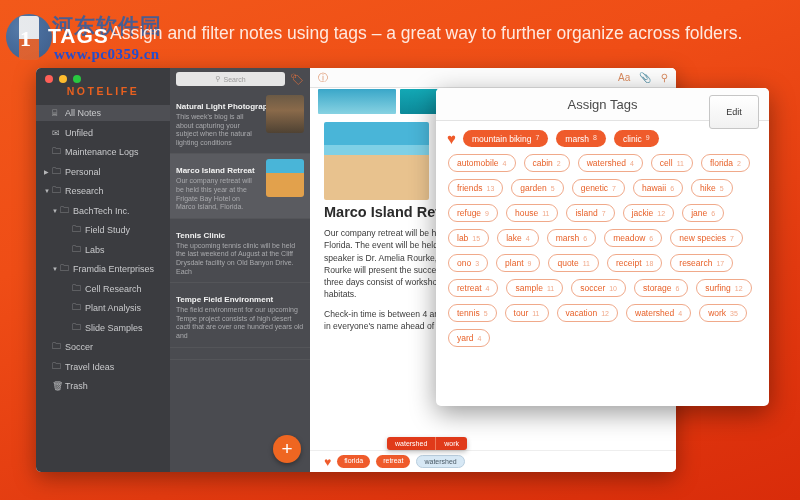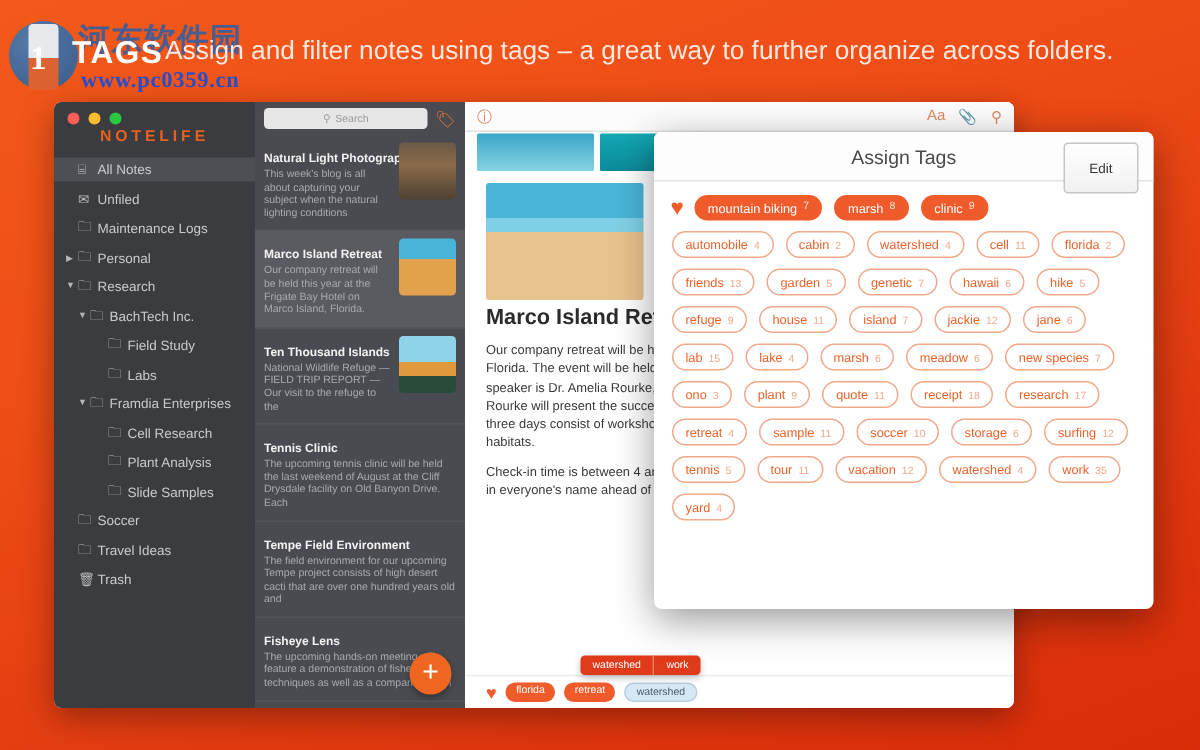--- a/index.html
+++ b/index.html
@@ -282,31 +282,24 @@
     <div id="note-rows">
         <div class="note-row">
           <span class="nr-text"><span class="nr-title">Natural Light Photography</span><div class="nr-snip">This week's blog is all about capturing your subject when the natural lighting conditions</div></span>
           <span class="nr-thumb th-forest"></span>
         </div>
         <div class="note-row sel">
           <span class="nr-text"><span class="nr-title">Marco Island Retreat</span><div class="nr-snip">Our company retreat will be held this year at the Frigate Bay Hotel on Marco Island, Florida.</div></span>
           <span class="nr-thumb th-star"></span>
         </div>
         <div class="note-row">
-          <span class="nr-text"><span class="nr-title">Ten Thousand Islands</span><div class="nr-snip">National Wildlife Refuge — FIELD TRIP REPORT — Our visit to the refuge to the</div></span>
-          <span class="nr-thumb th-isl"></span>
-        </div>
-        <div class="note-row">
           <span class="nr-text"><span class="nr-title">Tennis Clinic</span><div class="nr-snip">The upcoming tennis clinic will be held the last weekend of August at the Cliff Drysdale facility on Old Banyon Drive. Each</div></span>
         </div>
         <div class="note-row">
           <span class="nr-text"><span class="nr-title">Tempe Field Environment</span><div class="nr-snip">The field environment for our upcoming Tempe project consists of high desert cacti that are over one hundred years old and</div></span>
-        </div>
-        <div class="note-row">
-          <span class="nr-text"><span class="nr-title">Fisheye Lens</span><div class="nr-snip">The upcoming hands-on meeting will feature a demonstration of fisheye lens techniques as well as a comparison with</div></span>
         </div>
         <div class="note-row"></div>
       </div>
     <div id="add-btn">+</div>
   </div>
 
   <div id="note-pane">
     <div id="note-toolbar">
       <span class="tb-ico">ⓘ</span>
       <span class="tb-right">

